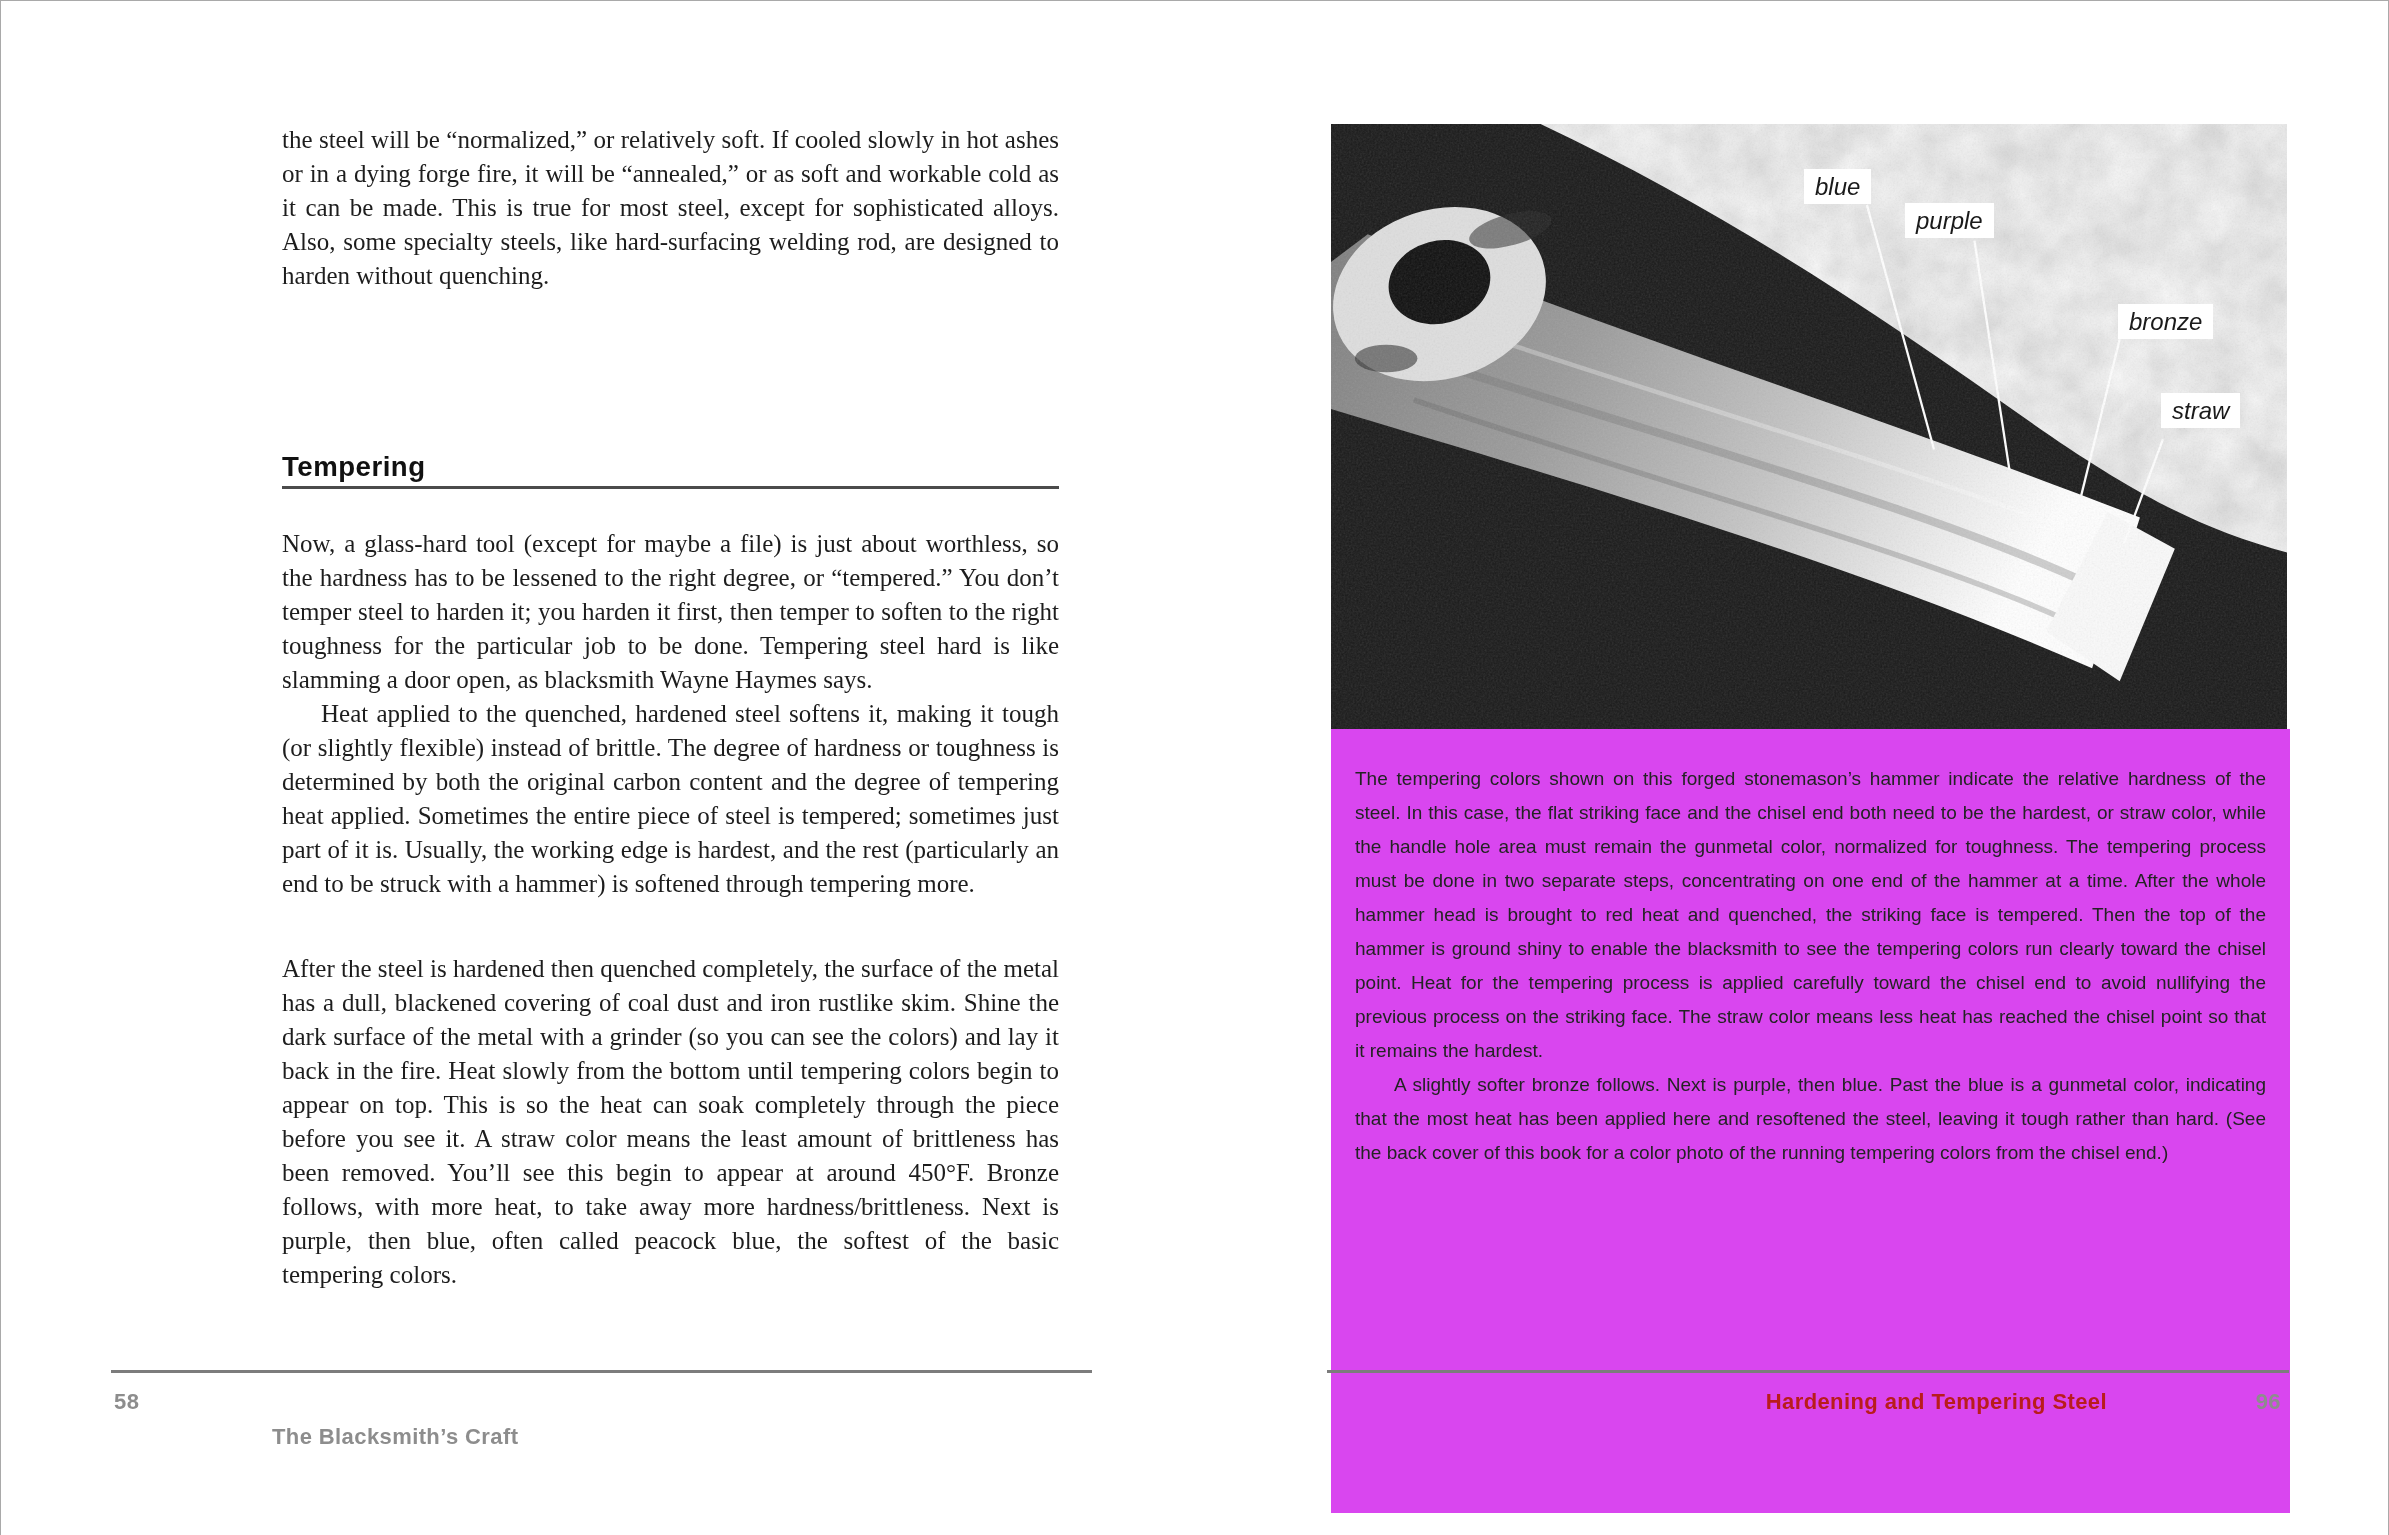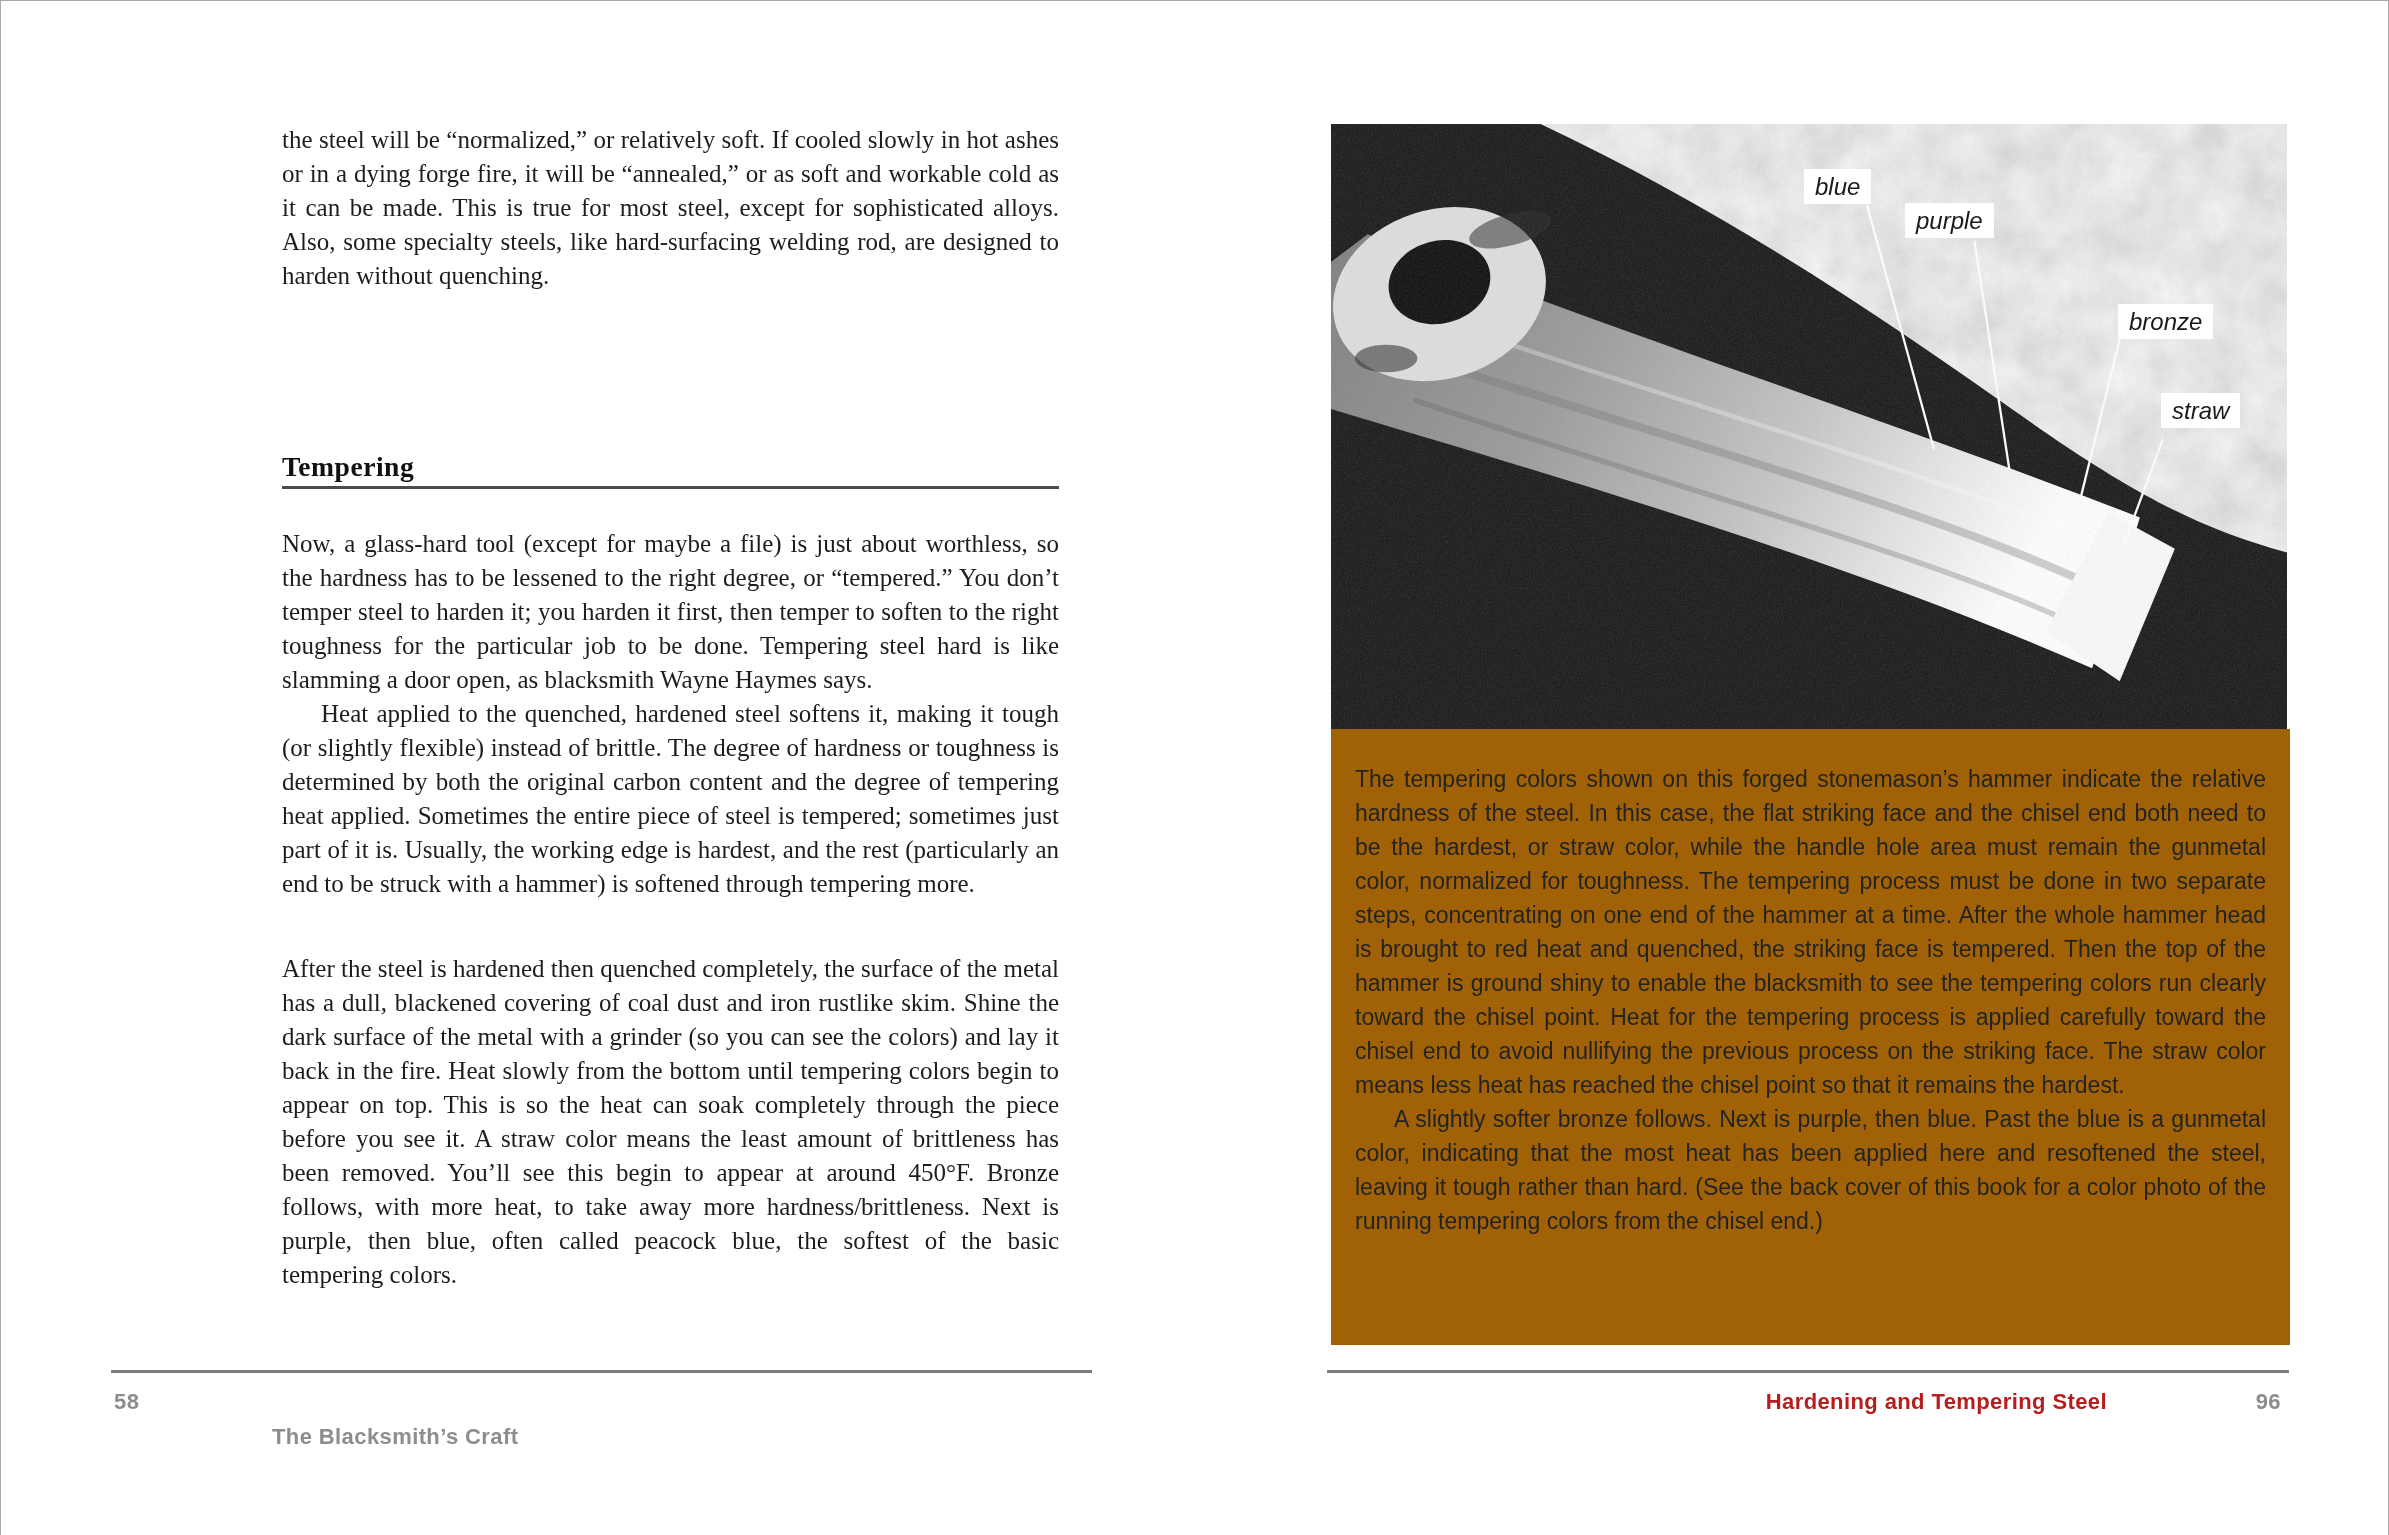--- a/index.html
+++ b/index.html
@@ -15,21 +15,21 @@
   }
   
   .body-block{
     position:absolute;left:281px;width:777px;
     font-size:25px;line-height:34px;text-align:justify;
   }
   .body-block p{margin:0;}
   .body-block p.indent{text-indent:39px;}
   .sec-heading{
     position:absolute;left:281px;top:450px;width:777px;
-    font-family:Liberation Serif, serif;font-weight:bold;
+    font-family:Liberation Sans, sans-serif;font-weight:bold;
     font-size:27.6px;line-height:31px;letter-spacing:0.5px;color:#111;
     padding-bottom:3.7px;border-bottom:3.2px solid #4b4b4b;
   }
   .sub-heading{
     font-size:26px;font-weight:bold;line-height:33px;margin:0 0 7.4px 0;
     font-family:"Liberation Serif", serif;color:#141414;text-align:left;
   }
   
   .footer-rule{position:absolute;height:2.8px;background:#7c7c7c;}
   .footer-text{
@@ -43,23 +43,23 @@
     overflow:hidden;background:#bdbdbd;
   }
   .photo svg{position:absolute;left:0;top:0;width:100%;height:100%;}
   .photo-label{
     position:absolute;background:#ffffff;color:#1a1a1a;
     font-family:"Liberation Sans", sans-serif;font-style:italic;
     font-size:24px;line-height:29px;padding:2.8px 11px;white-space:nowrap;
   }
   
   .caption{
-    position:absolute;left:1330px;top:728px;width:959px;height:616px;
-    background:#a16207;box-sizing:border-box;padding:33px 24px 0 24px;
-    font-family:"Liberation Sans", sans-serif;font-size:23px;
+    position:absolute;left:1330px;top:728px;width:959px;height:784px;
+    background:#d946ef;box-sizing:border-box;padding:33px 24px 0 24px;
+    font-family:"Liberation Sans", sans-serif;font-size:19px;
     line-height:34px;color:#232323;text-align:justify;
   }
   .caption p{margin:0;}
   .caption p.indent{text-indent:39px;}
 </style>
 </head>
 <body>
 
 <div class="spread">
 

